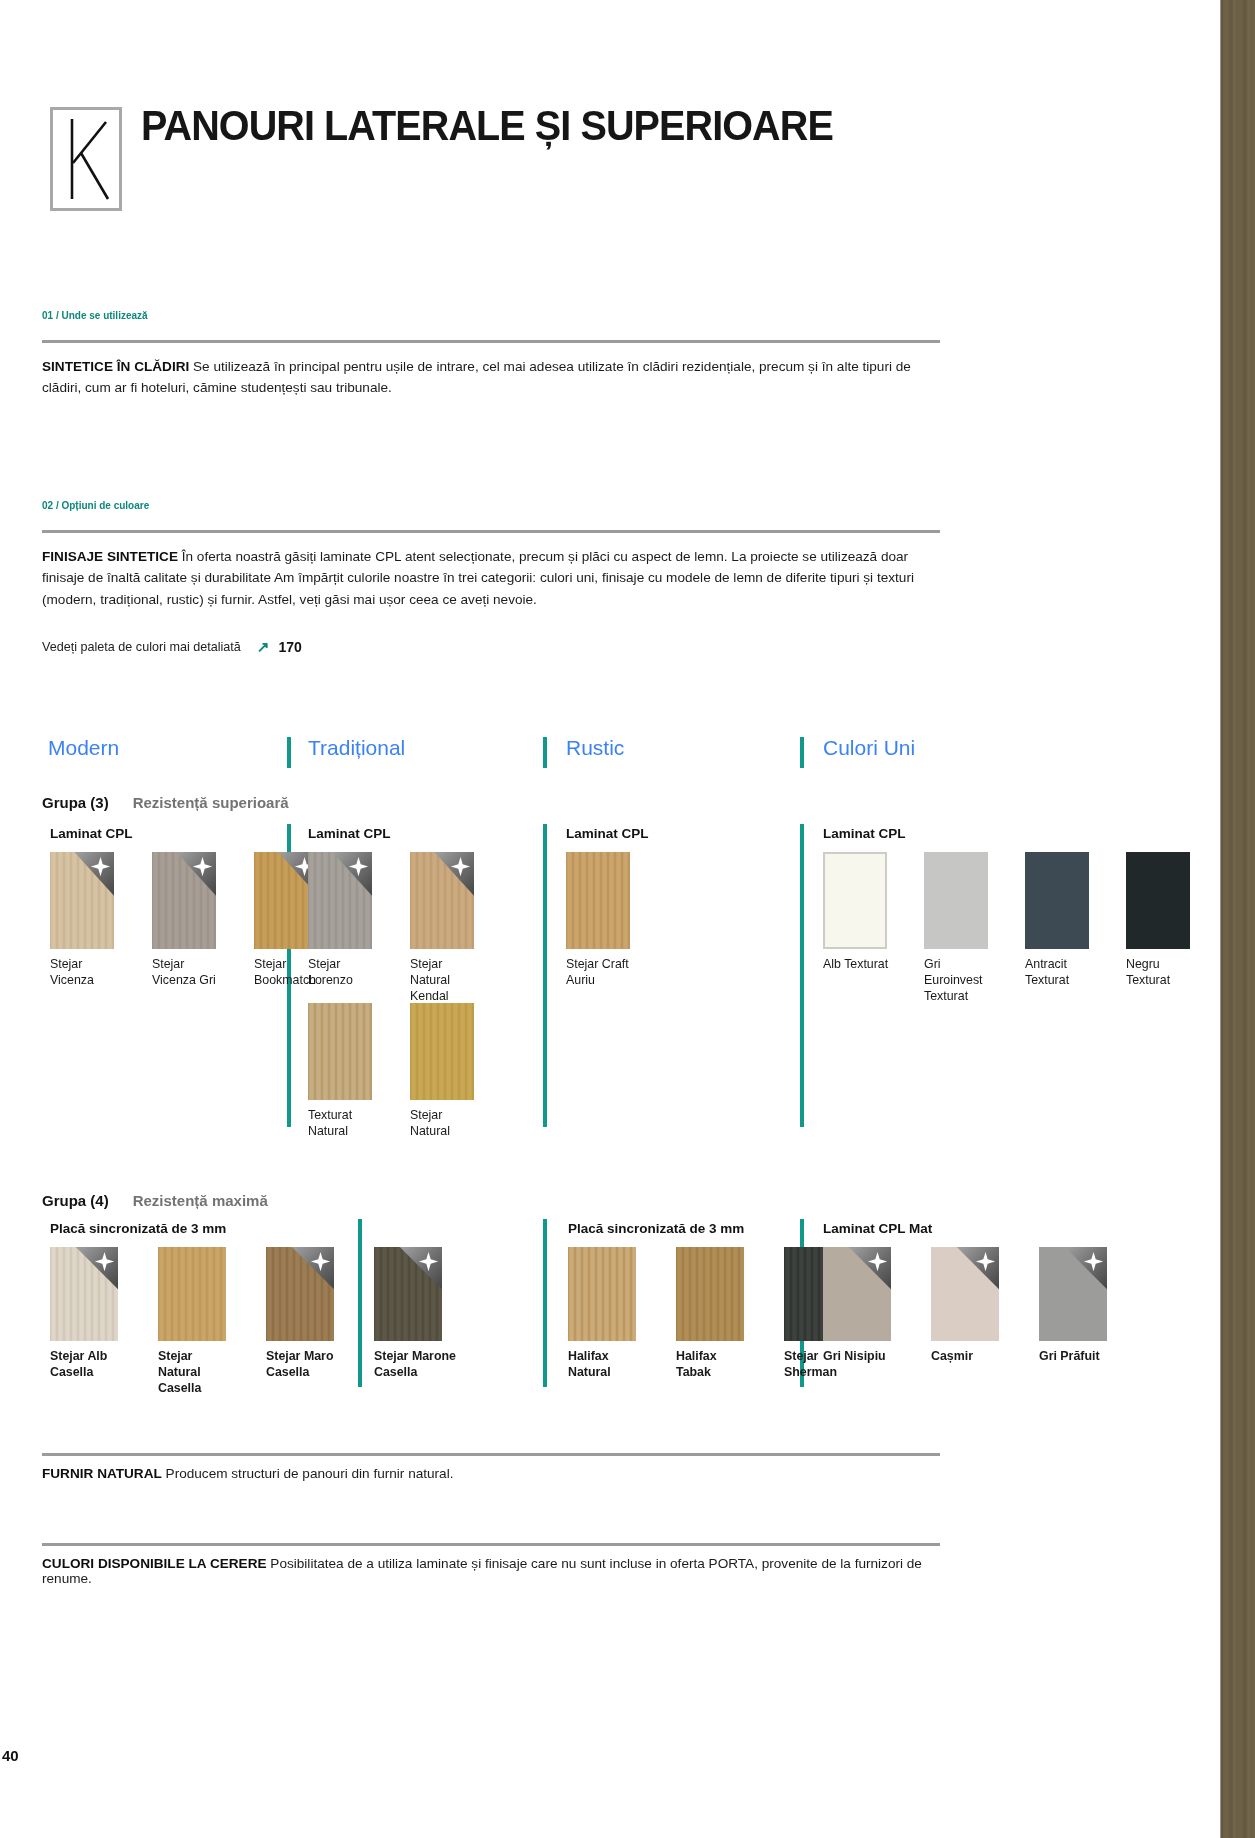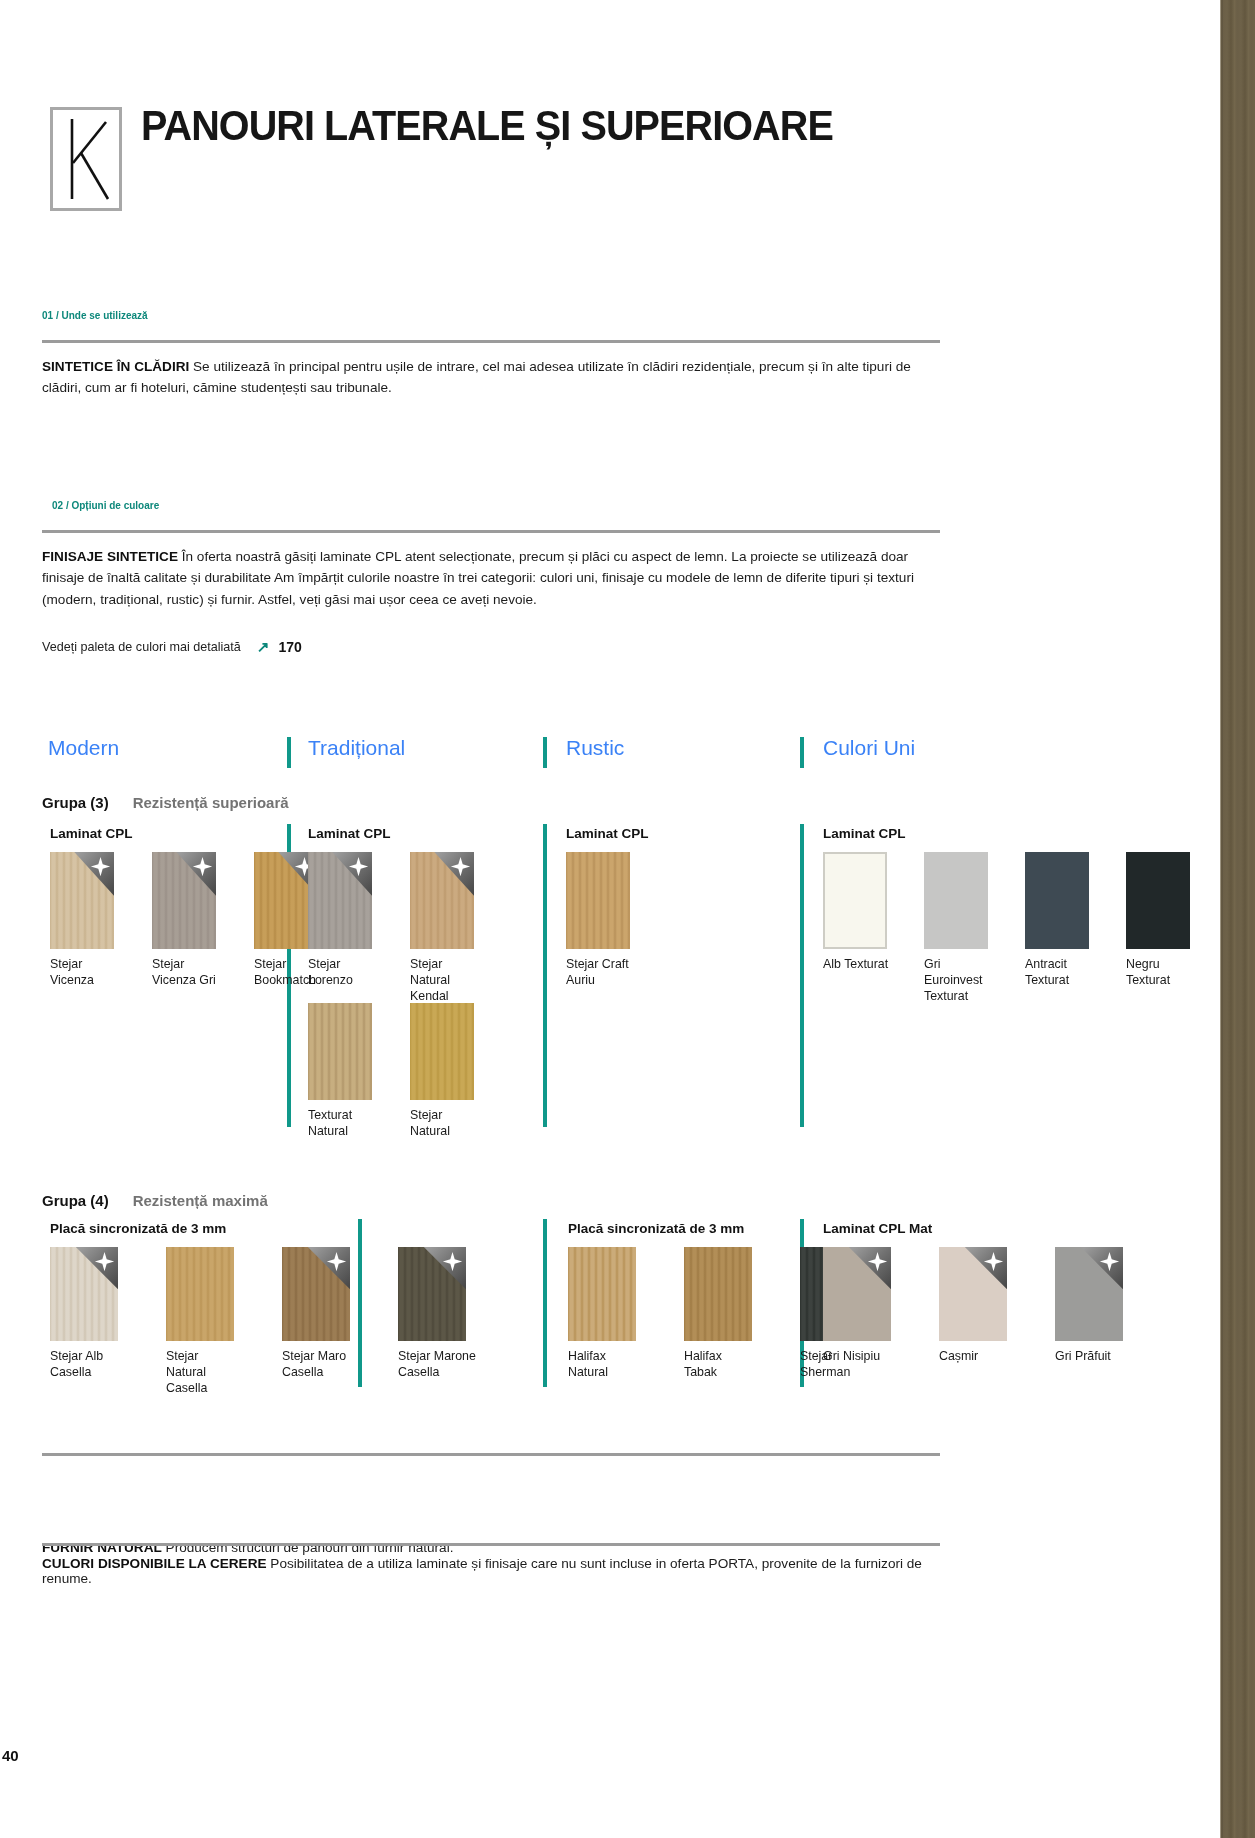--- a/index.html
+++ b/index.html
@@ -25,21 +25,21 @@
   .pal .pnum{font-weight:bold;font-size:14px;margin-left:9px;color:#111;}
   .colhdr{position:absolute;top:736px;font-size:21px;color:#3b82f6;}
   .bar{position:absolute;width:4px;background:#10988a;}
   .grp-line{position:absolute;left:42px;font-size:15px;font-weight:bold;color:#131313;}
   .grp-line .sub{color:#737373;margin-left:24px;}
   .blk{position:absolute;}
   .blk .bheading{font-size:13.5px;font-weight:bold;color:#131313;margin-bottom:11px;white-space:nowrap;}
   .sw-row{display:flex;}
   .g3 .sw-row{gap:10px;}
   .g3u .sw-row{gap:9px;}
-  .g4 .sw-row{gap:24px;}
+  .g4 .sw-row{gap:16px;font-weight:bold;}
   .cell{position:relative;}
   .g3 .swatch,.g3u .swatch{width:64px;height:97px;}
   .g4 .swatch{width:68px;height:94px;}
   .swatch{position:relative;overflow:hidden;}
   .fold{position:absolute;top:0;right:0;width:62%;height:45%;
         clip-path:polygon(0 0,100% 0,100% 100%);
         background:linear-gradient(135deg,#9d9d9d 5%,#707070 50%,#454545 100%);}
   .star{position:absolute;top:4px;right:3px;}
   .slabel{margin-top:8px;font-size:12.4px;line-height:1.28;color:#1a1a1a;white-space:pre-line;width:92px;}
   .note{position:absolute;left:42px;width:902px;font-size:13.6px;color:#1c1c1c;}
@@ -59,21 +59,21 @@
       <line x1="46" y1="6" x2="13" y2="47" stroke="#111" stroke-width="2.6"></line>
       <line x1="21" y1="37" x2="48" y2="83" stroke="#111" stroke-width="2.6"></line>
     </svg>
   </div>
   <div class="title">PANOURI LATERALE ȘI SUPERIOARE</div>
 
   <div class="sec-heading" style="left:42px;top:310px;">01 / Unde se utilizează</div>
   <div class="rule" style="top:340px;"></div>
   <div class="para" style="top:356px;"><b>SINTETICE ÎN CLĂDIRI</b><span> Se utilizează în principal pentru ușile de intrare, cel mai adesea utilizate în clădiri rezidențiale,  precum și în alte tipuri de clădiri, cum ar fi hoteluri, cămine studențești sau tribunale.</span></div>
 
-  <div class="sec-heading" style="left:52px;top:500px;">02 / Opțiuni de culoare</div>
+  <div class="sec-heading" style="left:42px;top:500px;">02 / Opțiuni de culoare</div>
   <div class="rule" style="top:530px;"></div>
   <div class="para" style="top:546px;"><b>FINISAJE SINTETICE</b><span> În oferta noastră găsiți laminate CPL atent selecționate, precum și plăci cu aspect de lemn. La proiecte se utilizează doar finisaje de înaltă calitate și durabilitate Am împărțit culorile noastre în trei categorii: culori uni, finisaje cu modele de lemn de diferite tipuri și texturi (modern, tradițional, rustic) și furnir. Astfel, veți găsi mai ușor ceea ce aveți nevoie.</span></div>
 
   <div class="pal">
     <span>Vedeți paleta de culori mai detaliată</span>
     <span class="arrow">↗</span>
     <span class="pnum">170</span>
   </div>
 
   <div class="colhdr" style="left:48px;">Modern</div>
@@ -299,20 +299,20 @@
             <svg class="star" width="21" height="21" viewBox="0 0 24 24">
               <path d="M12 1 L14.5 9.5 L23 12 L14.5 14.5 L12 23 L9.5 14.5 L1 12 L9.5 9.5 Z" fill="#ffffff"></path>
             </svg>
           </div>
           <div class="slabel">Gri Prăfuit</div>
         </div>
       </div>
   </div>
 
   <div class="rule" style="top:1453px;"></div>
-  <div class="note" style="top:1540px;"><b>FURNIR NATURAL</b><span> Producem structuri de panouri din furnir natural.</span></div>
+  <div class="note" style="top:1466px;"><b>FURNIR NATURAL</b><span> Producem structuri de panouri din furnir natural.</span></div>
 
   <div class="rule" style="top:1543px;"></div>
   <div class="note" style="top:1556px;"><b>CULORI DISPONIBILE LA CERERE</b><span> Posibilitatea de a utiliza laminate și finisaje care nu sunt incluse in oferta PORTA, provenite de la furnizori de renume.</span></div>
 
   <div class="pageno">40</div>
 
 </div>
 
 </body></html>

